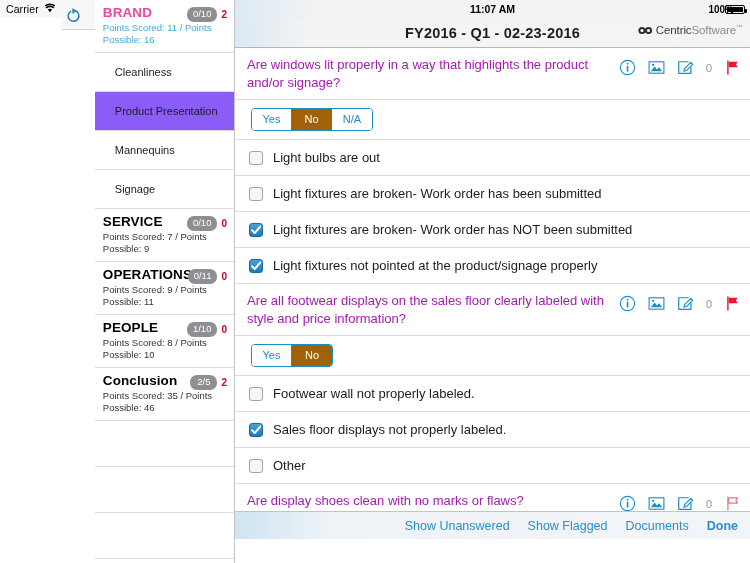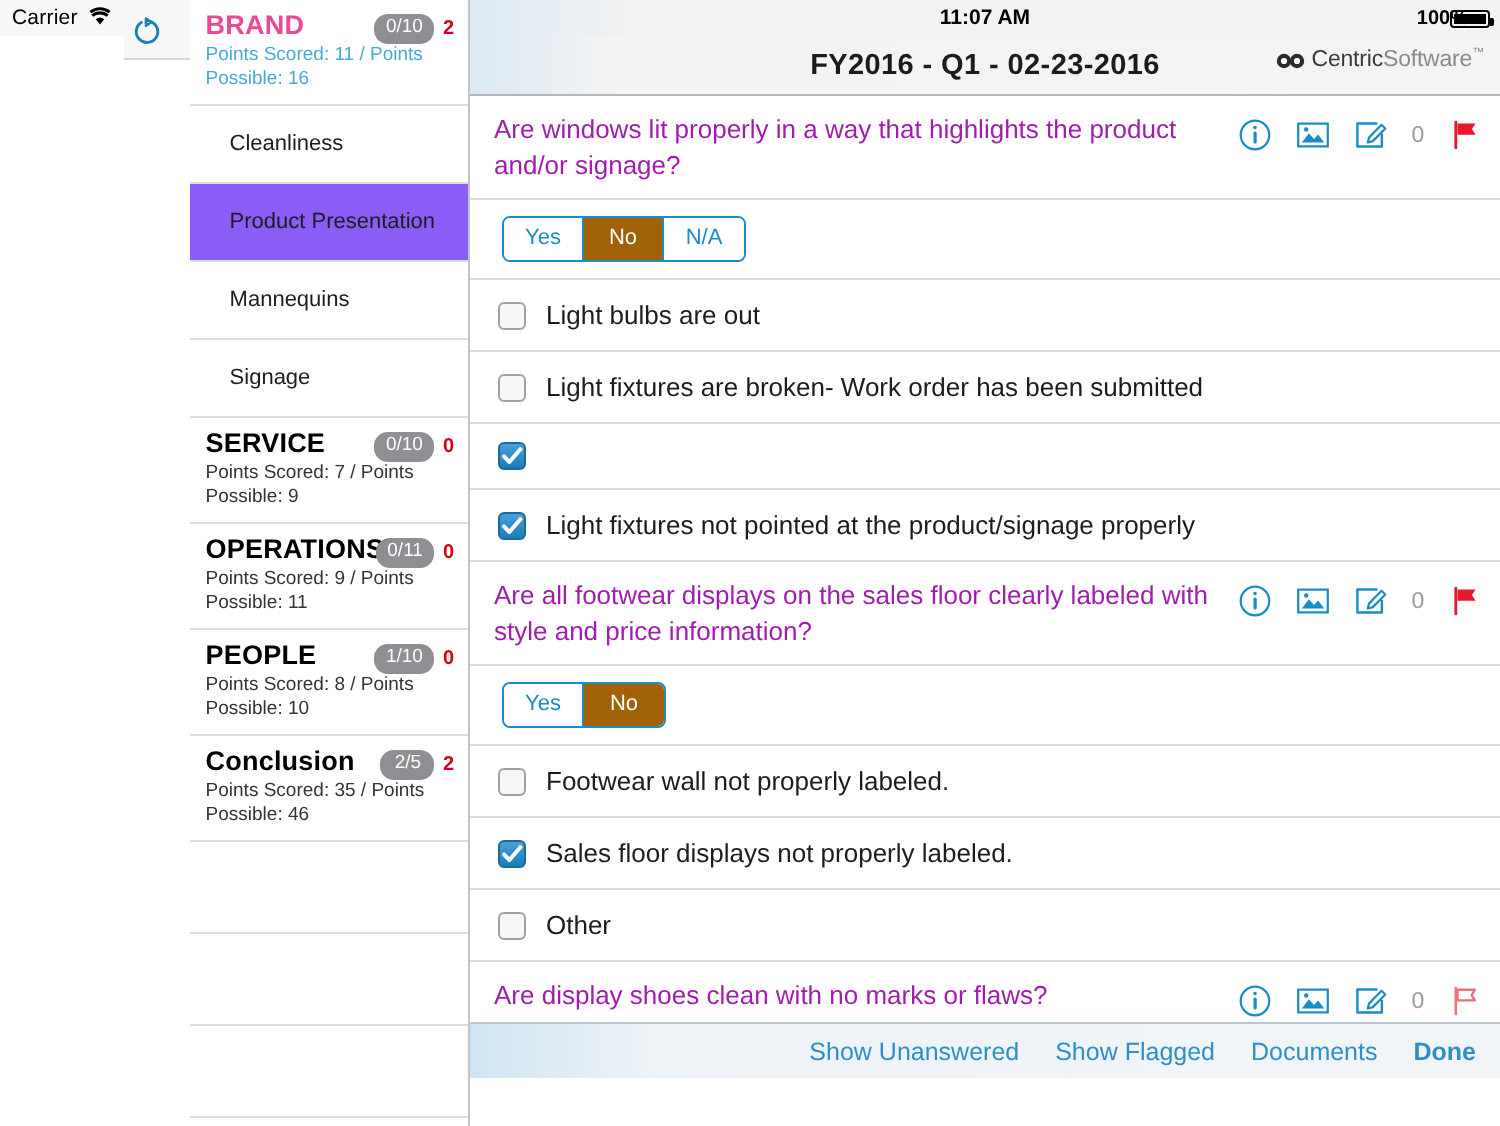--- a/index.html
+++ b/index.html
@@ -285,20 +285,21 @@
         <div class="cb-row">
           <span class="cb "></span>
           <span class="cb-label">Light fixtures are broken- Work order has been submitted</span>
         </div>
         <div class="cb-row">
           <span class="cb on">
             <svg width="14" height="14" viewBox="0 0 14 14" style="position:absolute;left:-1px;top:-1px">
               <path d="M3 7.2 5.7 10 11.2 3.6" fill="none" stroke="#fff" stroke-width="2" stroke-linecap="round" stroke-linejoin="round"></path>
             </svg>
           </span>
+          <span class="cb-label">Light fixtures are broken- Work order has NOT been submitted</span>
         </div>
         <div class="cb-row">
           <span class="cb on">
             <svg width="14" height="14" viewBox="0 0 14 14" style="position:absolute;left:-1px;top:-1px">
               <path d="M3 7.2 5.7 10 11.2 3.6" fill="none" stroke="#fff" stroke-width="2" stroke-linecap="round" stroke-linejoin="round"></path>
             </svg>
           </span>
           <span class="cb-label">Light fixtures not pointed at the product/signage properly</span>
         </div>
         <div class="q-block">

